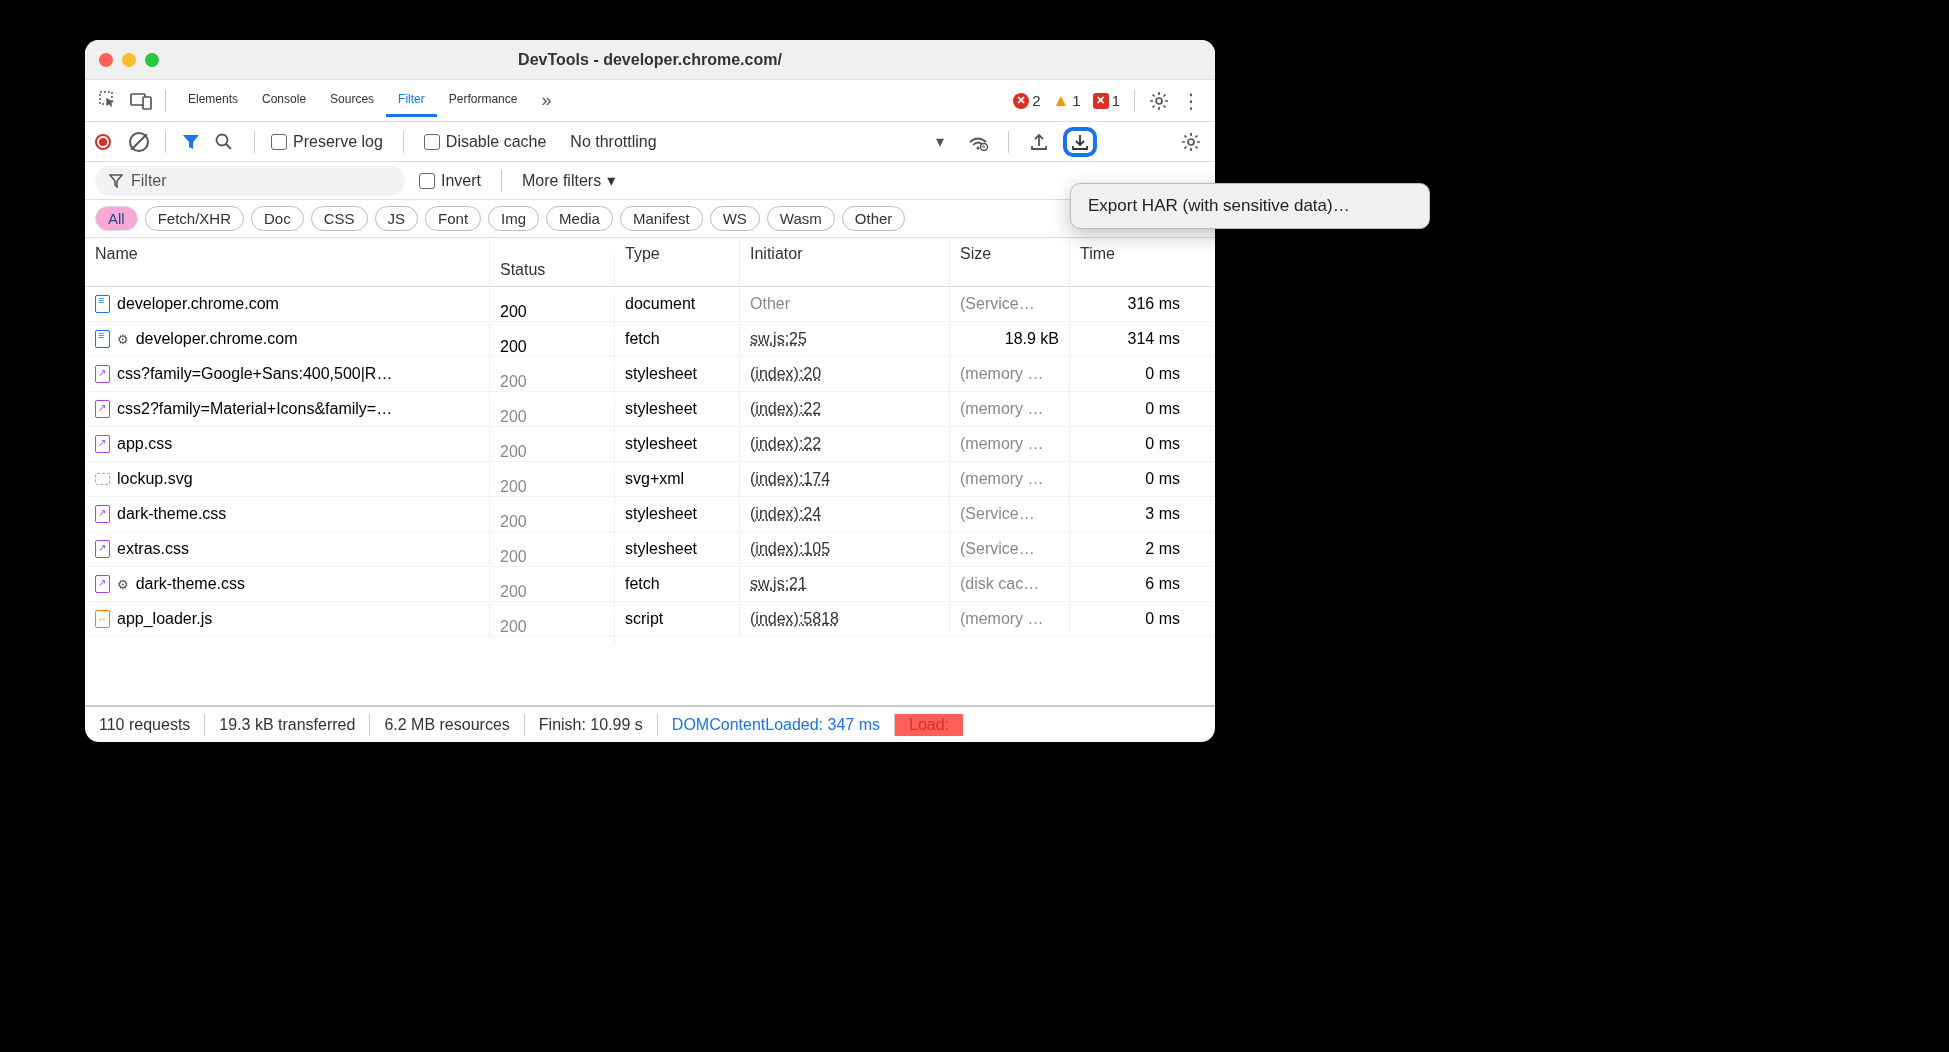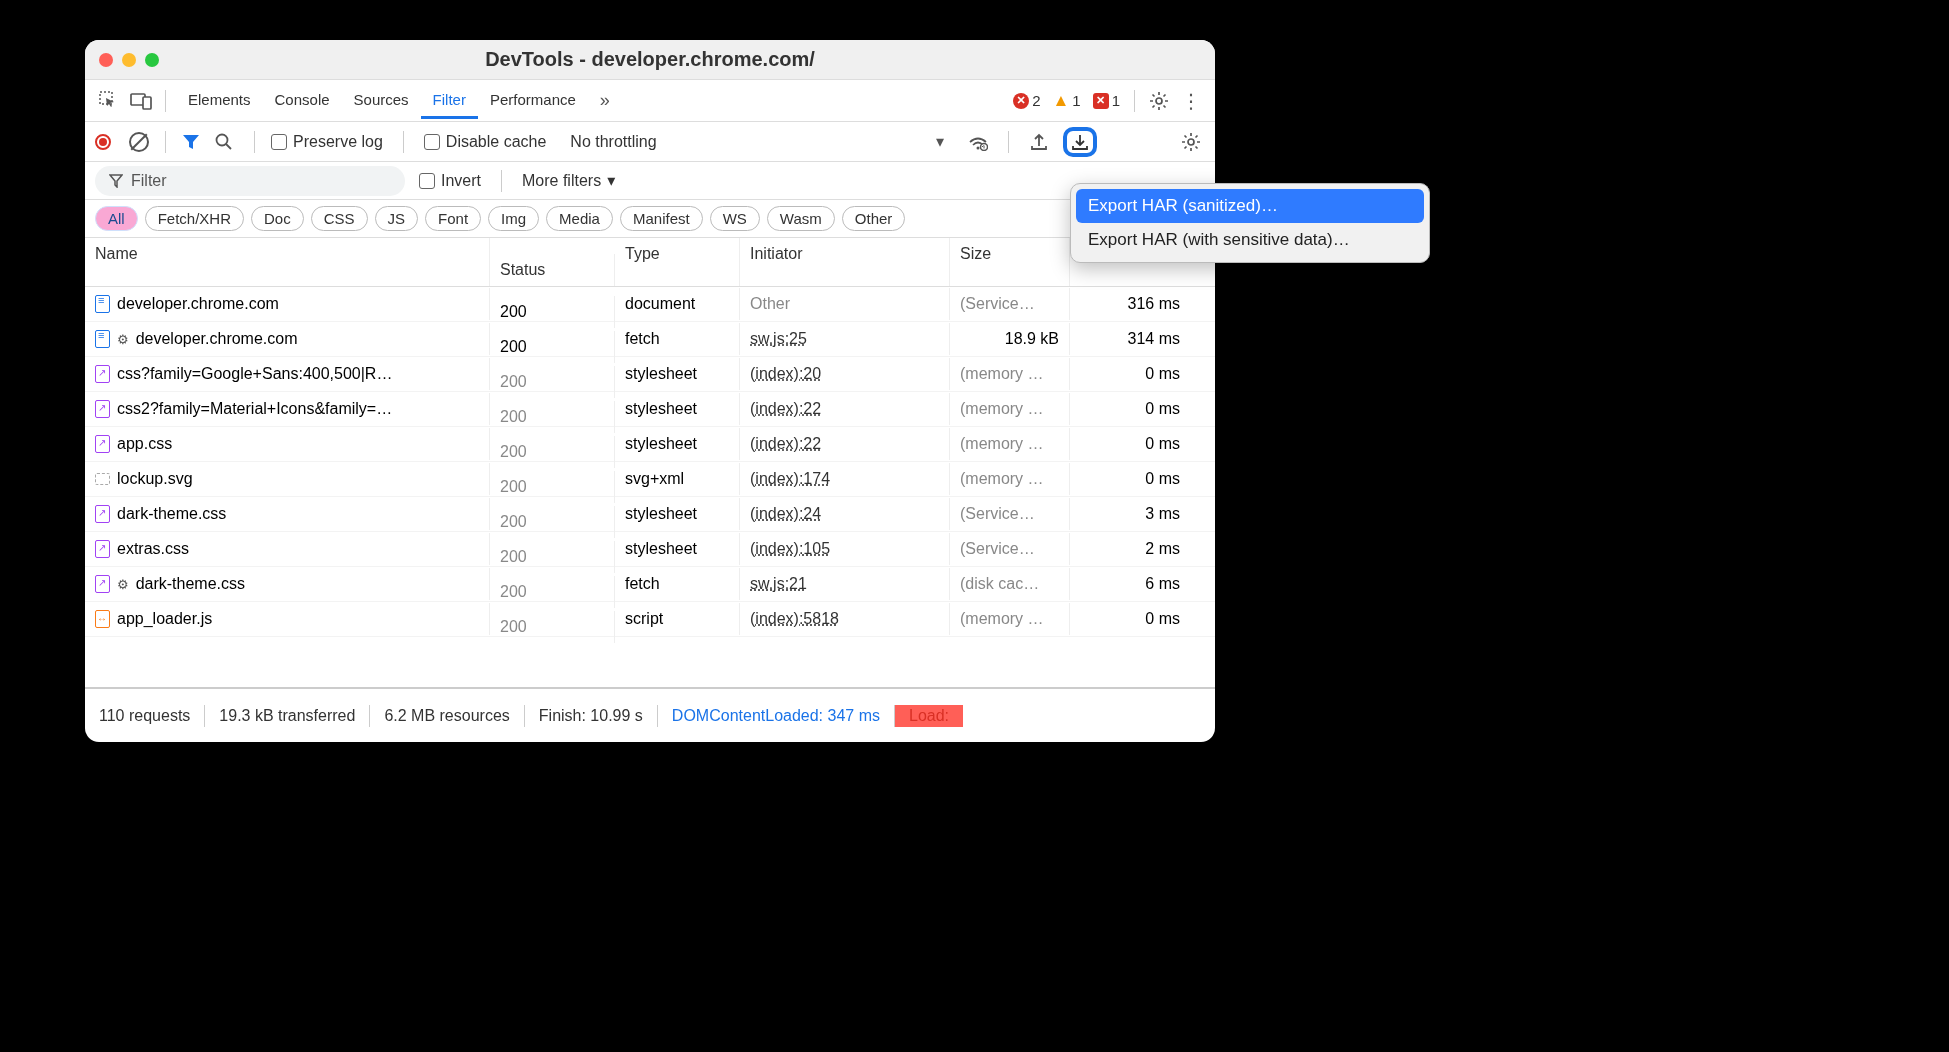--- a/index.html
+++ b/index.html
@@ -34,36 +34,36 @@
 }
 .traffic { display: flex; gap: 9px; }
 .dot { width: 14px; height: 14px; border-radius: 50%; }
 .red { background: #ff5f57; }
 .yellow { background: #febc2e; }
 .green { background: #28c840; }
 .title {
   position: absolute;
   left: 0; right: 0;
   text-align: center;
-  font-size: 20px;
+  font-size: 16px;
   font-weight: 600;
   color: #333;
   pointer-events: none;
 }
 .main-toolbar {
   height: 42px;
   display: flex;
   align-items: center;
   padding: 0 10px;
   border-bottom: 1px solid #ddd;
   gap: 4px;
 }
 .tb-icon { width: 28px; height: 28px; display: flex; align-items: center; justify-content: center; color: #555; cursor: pointer; }
 .tb-sep { width: 1px; height: 22px; background: #ccc; margin: 0 6px; }
-.tab { font-size: 15px; color: #333; padding: 8px 12px; cursor: pointer; }
+.tab { font-size: 12px; color: #333; padding: 8px 12px; cursor: pointer; }
 .tab.active { color: #1a73e8; border-bottom: 3px solid #1a73e8; font-weight: 500; }
 .tab-more { font-size: 18px; color: #555; padding: 0 8px; cursor: pointer; }
 .spacer { flex: 1; }
 .indicator { display: flex; align-items: center; gap: 3px; font-size: 15px; color: #333; margin: 0 4px; }
 .ind-error { width: 16px; height: 16px; background: #d93025; border-radius: 50%; display: flex; align-items: center; justify-content: center; color: #fff; font-size: 11px; font-weight: bold; }
 .ind-warn { color: #f29900; font-size: 17px; }
 .ind-issue { width: 16px; height: 16px; background: #d93025; border-radius: 3px; display: flex; align-items: center; justify-content: center; color: #fff; font-size: 11px; font-weight: bold; }
 .network-toolbar {
   height: 40px;
   display: flex;
@@ -163,21 +163,21 @@
 .file-icon { width: 15px; height: 18px; border: 1.5px solid; border-radius: 2px; flex-shrink: 0; position: relative; }
 .file-icon.blue { border-color: #1a73e8; }
 .file-icon.blue::after { content: '≡'; color: #1a73e8; font-size: 11px; position: absolute; left: 2px; top: -2px; }
 .file-icon.purple { border-color: #a142f4; }
 .file-icon.purple::after { content: '↗'; color: #a142f4; font-size: 10px; position: absolute; left: 2px; top: 1px; }
 .file-icon.orange { border-color: #fa7b17; }
 .file-icon.orange::after { content: '↔'; color: #fa7b17; font-size: 10px; position: absolute; left: 1px; top: 1px; }
 .file-icon.gray { border: 1px dashed #aaa; width: 15px; height: 12px; }
 .gear-mini { font-size: 13px; color: #555; }
 .status-bar {
-  height: 55px;
+  height: 37px;
   display: flex;
   align-items: center;
   border-top: 2px solid #ccc;
   font-size: 16px;
   color: #333;
 }
 .sb-item { padding: 0 14px; border-right: 1px solid #ccc; height: 22px; display: flex; align-items: center; }
 .sb-item.blue { color: #1a73e8; }
 .sb-item.red { color: #d93025; border-right: none; }
 .dropdown-menu {
@@ -487,15 +487,14 @@
     <div class="sb-item">19.3 kB transferred</div>
     <div class="sb-item">6.2 MB resources</div>
     <div class="sb-item">Finish: 10.99 s</div>
     <div class="sb-item blue">DOMContentLoaded: 347 ms</div>
     <div class="sb-item red">Load:</div>
   </div>
 
 </div>
 
 <div class="dropdown-menu" id="export-menu">
-    <div class="menu-item highlighted">Export HAR (sanitized)…</div>
     <div class="menu-item">Export HAR (with sensitive data)…</div>
   </div>
 
 </body></html>

